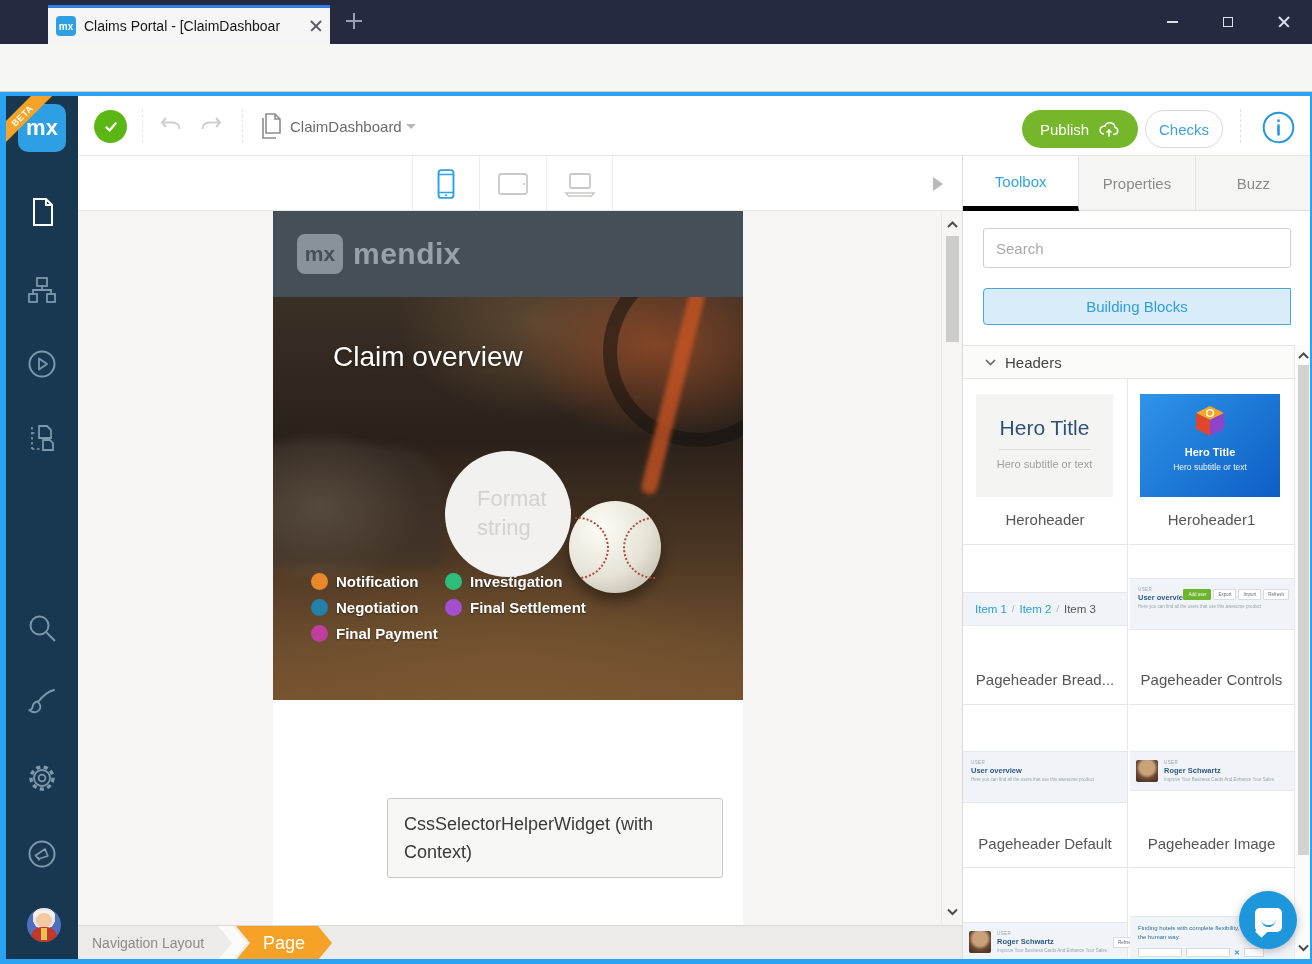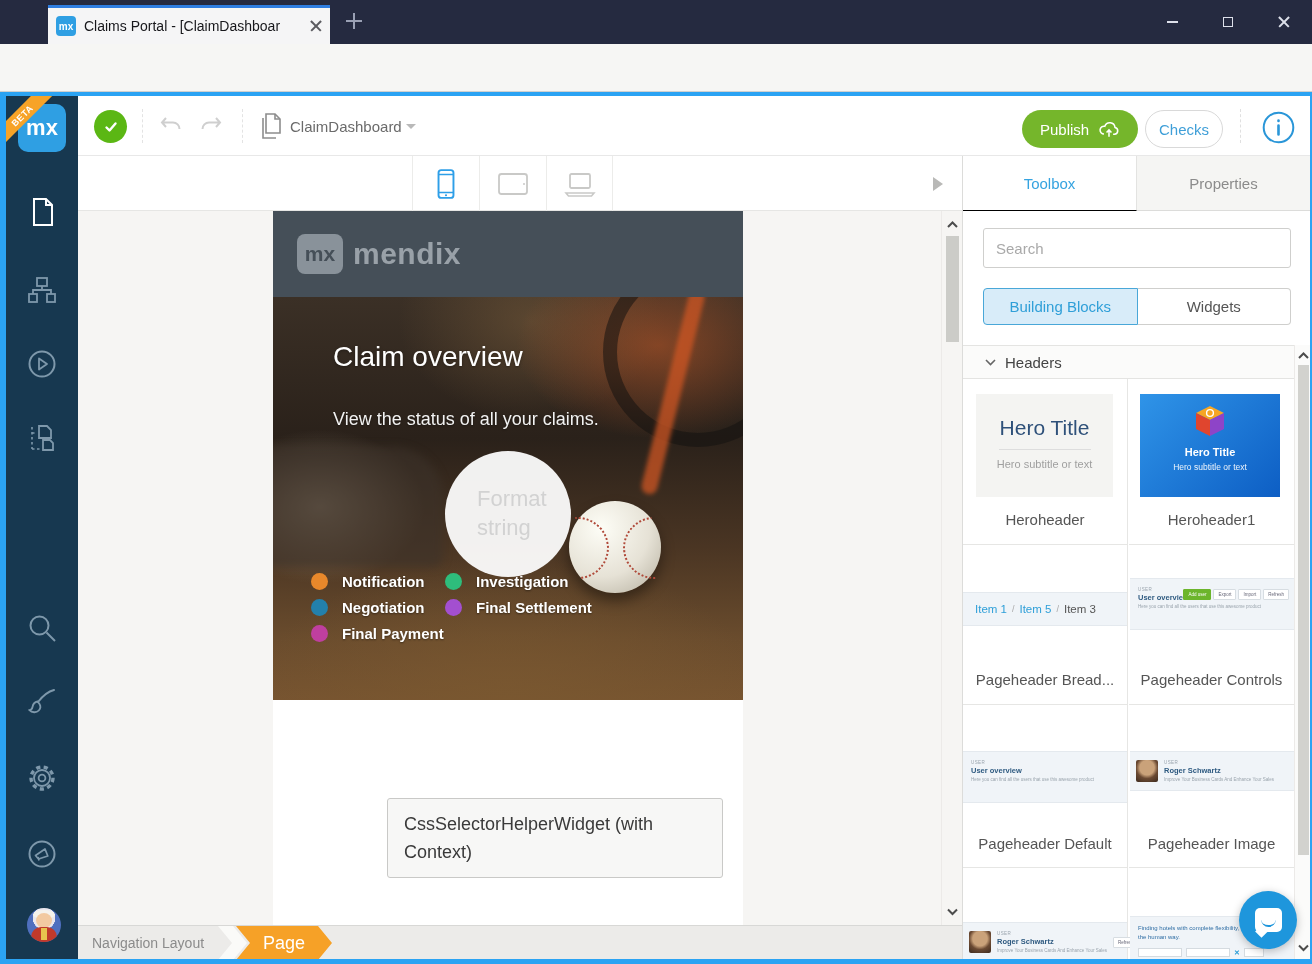--- a/index.html
+++ b/index.html
@@ -108,37 +108,37 @@
                 background:rgba(252,252,252,.95); color:#d2d2d2; font-size:22px; line-height:1.3;
                 display:flex; align-items:center; padding-left:32px; }
   .baseball { position:absolute; left:296px; top:204px; width:92px; height:92px; border-radius:50%;
               background:radial-gradient(circle at 35% 30%, #fdfdf6, #e6e2d6 55%, #b8b2a2 95%);
               box-shadow:0 8px 14px rgba(0,0,0,.4); }
   .baseball::before, .baseball::after { content:""; position:absolute; width:58px; height:58px; border-radius:50%;
               border:2.5px dotted #b04a3a; }
   .baseball::before { left:-22px; top:16px; border-left-color:transparent; border-bottom-color:transparent; transform:rotate(40deg); }
   .baseball::after { right:-24px; top:16px; border-right-color:transparent; border-top-color:transparent; transform:rotate(40deg); }
   .legend { position:absolute; left:38px; top:276px; display:grid; grid-template-columns:134px auto; row-gap:9px; }
-  .leg-item { display:flex; gap:14px; }
+  .leg-item { display:flex; gap:8px; }
   .leg-dot { width:17px; height:17px; border-radius:50%; flex:none; }
   .leg-label { font-size:15px; font-weight:bold; color:#fff; text-shadow:0 1px 2px rgba(0,0,0,.45); white-space:nowrap; }
   .d0{background:#e8882b}.d1{background:#2ebd7c}.d2{background:#2380ab}.d3{background:#a34fd0}.d4{background:#bf3f9f}
   .white-sec { position:absolute; left:0; top:489px; width:470px; height:225px; background:#fff; }
   .widget-box { position:absolute; left:114px; top:98px; width:336px; height:80px; background:#f7f7f6;
                 border:1px solid #c9c9c7; border-radius:3px; padding:12px 16px; font-size:18px; color:#3a3a3a; line-height:1.55; }
   
   .c-scroll { position:absolute; left:863px; top:0; width:21px; height:714px; background:#f6f5f3; border-left:1px solid #eceae8; }
   .sb-arrow { position:absolute; left:4px; width:13px; height:13px; color:#4c4c4c; }
   .c-thumb { position:absolute; left:4px; top:25px; width:13px; height:106px; background:#ccccc8; }
   
   .panel { position:absolute; left:962px; top:156px; width:348px; height:803px; background:#fff; border-left:1px solid #dcdcda; }
   .p-tabs { position:absolute; left:0; top:0; width:348px; height:55px; display:flex; border-bottom:1px solid #dcdcda; background:#f5f5f3; }
   .p-tab { flex:1; display:flex; align-items:center; justify-content:center; font-size:15px; color:#8b8b8b;
            border-right:1px solid #e3e3e1; }
-  .p-tab.active { background:#fff; color:#35a3e0; border-bottom:1px solid #000000; margin-bottom:-1px; }
+  .p-tab.active { background:#fff; color:#35a3e0; border-bottom:5px solid #000000; margin-bottom:-1px; }
   .panel-search { position:absolute; left:20px; top:72px; width:308px; height:40px; border:1px solid #cfcfcd; border-radius:3px;
                   display:flex; align-items:center; padding:0 12px; }
   .panel-search input::placeholder { color:#a9a9a9; }
   .toggle { position:absolute; left:20px; top:132px; width:308px; height:37px; display:flex;text-align:right; }
   .tg { flex:1; display:flex; align-items:center; justify-content:center; font-size:15px; }
   .tg-left { background:#d8ecf9; border:1px solid #49a7d8; border-radius:4px 0 0 4px; color:#2f9fd8; }
   .tg-right { background:#fff; border:1px solid #cfcfcd; border-left:none; border-radius:0 4px 4px 0; color:#555; }
   .sec-bar { position:absolute; left:0; top:189px; width:331px; height:34px; background:#fbfbfa;
              border-top:1px solid #e4e4e2; border-bottom:1px solid #e4e4e2; display:flex; align-items:center; gap:9px; padding:0 22px; }
   .sec-title { font-size:15px; color:#444; }
@@ -393,21 +393,20 @@
       <div class="m-header">
         <div class="m-logo">mx</div>
         <div class="m-brand">mendix</div>
       </div>
       <div class="hero">
         <div class="ph-wheel"></div>
         <div class="ph-frame"></div>
         <div class="ph-phone"></div>
         <div class="baseball"></div>
         <div class="hero-title">Claim overview</div>
-        <div class="hero-sub">View the status of all your claims.</div>
         <div class="fmt-circle">Format string</div>
         <div class="legend">
           <div class="leg-item">
               <span class="leg-dot d0"></span>
               <span class="leg-label">Notification</span>
             </div>
           <div class="leg-item">
               <span class="leg-dot d1"></span>
               <span class="leg-label">Investigation</span>
             </div>
@@ -438,29 +437,29 @@
       <svg class="ic sb-arrow" style="top:694px" viewBox="0 0 13 13">
           <path d="M2 4.5 6.5 9 11 4.5" fill="none" stroke="currentColor" stroke-width="2"></path>
         </svg>
     </div>
   </div>
 
   <div class="panel">
     <div class="p-tabs">
       <div class="p-tab active">Toolbox</div>
       <div class="p-tab">Properties</div>
+      <div class="p-tab" style="border-right:none">Buzz</div>
     </div>
 
     <div class="panel-search">
       <input type="text" placeholder="Search" style="">
     </div>
 
     <div class="toggle">
       <div class="tg tg-left">Building Blocks</div>
-      <div class="tg tg-right">Widgets</div>
     </div>
 
     <div class="sec-bar">
       <svg class="ic" width="11" height="7" viewBox="0 0 11 7" style="color:#666">
           <path d="M1 1l4.5 4.5L10 1" fill="none" stroke="currentColor" stroke-width="1.6"></path>
         </svg>
       <span class="sec-title">Headers</span>
     </div>
 
     <div class="grid">
@@ -486,21 +485,21 @@
           <div class="ph2-title">Hero Title</div>
           <div class="ph2-sub">Hero subtitle or text</div>
         </div>
         <div class="card-label" style="top:132px">Heroheader1</div>
       </div>
 
       <div class="gcell gcol1 grow2">
         <div class="strip bc-strip">
           <span class="bc-link">Item 1</span>
           <span class="bc-sep">/</span>
-          <span class="bc-link">Item 5</span>
+          <span class="bc-link">Item 2</span>
           <span class="bc-sep">/</span>
           <span class="bc-cur">Item 3</span>
         </div>
         <div class="card-label" style="top:126px">Pageheader Bread...</div>
       </div>
       <div class="gcell gcol2 grow2">
         <div class="strip hdr-strip" style="left:1px">
           <div class="hs-eyebrow">USER</div>
           <div class="hs-title">User overview</div>
           <div class="hs-sub">Here you can find all the users that use this awesome product</div>

